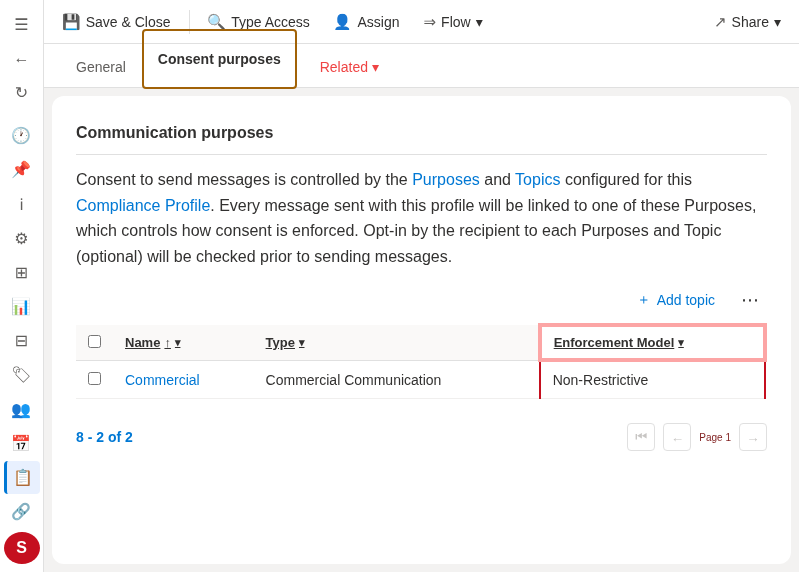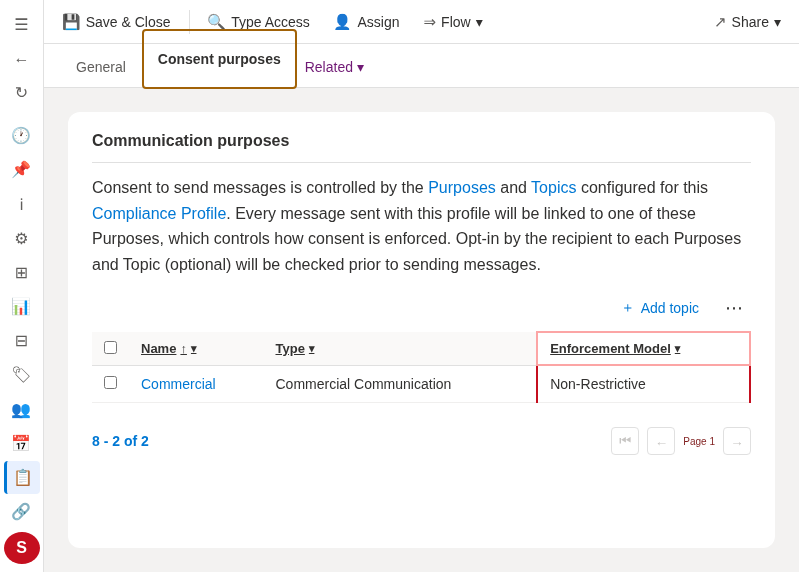--- a/index.html
+++ b/index.html
@@ -86,33 +86,33 @@
       cursor: pointer;
       color: #323130;
       font-weight: 600;
       font-size: 14px;
       margin-bottom: -2px;
     }
     .tab-related {
       display: flex;
       align-items: center;
       gap: 4px;
-      padding: 10px 8px;
-      cursor: pointer;
-      color: #701a75;
+      padding: 10px 23px;
+      cursor: pointer;
+      color: #ef4444;
     }
 
     
     .content {
       flex: 1;
       background: #fff;
-      margin: 24px;
+      margin: 8px;
       border-radius: 12px;
       overflow-y: auto;
-      padding: 20px 24px;
+      padding: 28px 24px;
     }
 
     .section-title {
       font-size: 16px;
       font-weight: 600;
       color: #323130;
       margin-bottom: 12px;
     }
     .divider { border: none; border-top: 1px solid #e0e0e0; margin: 12px 0; }
 
@@ -309,21 +309,21 @@
               <span>↑</span>
               <span style="font-size:11px;">▾</span>
             </span>
           </th>
           <th>
             <span class="th-sort">
               <span>Type</span>
               <span style="font-size:11px;">▾</span>
             </span>
           </th>
-          <th class="th-enforcement" style="border: 2px solid #fca5a5; background:#fff;">
+          <th class="th-enforcement" style="border: 4px solid #fca5a5; background:#fff;">
             <span class="th-sort">
               <span>Enforcement Model</span>
               <span style="font-size:11px;">▾</span>
             </span>
           </th>
         </tr>
       </thead>
       <tbody>
         <tr>
           <td>

